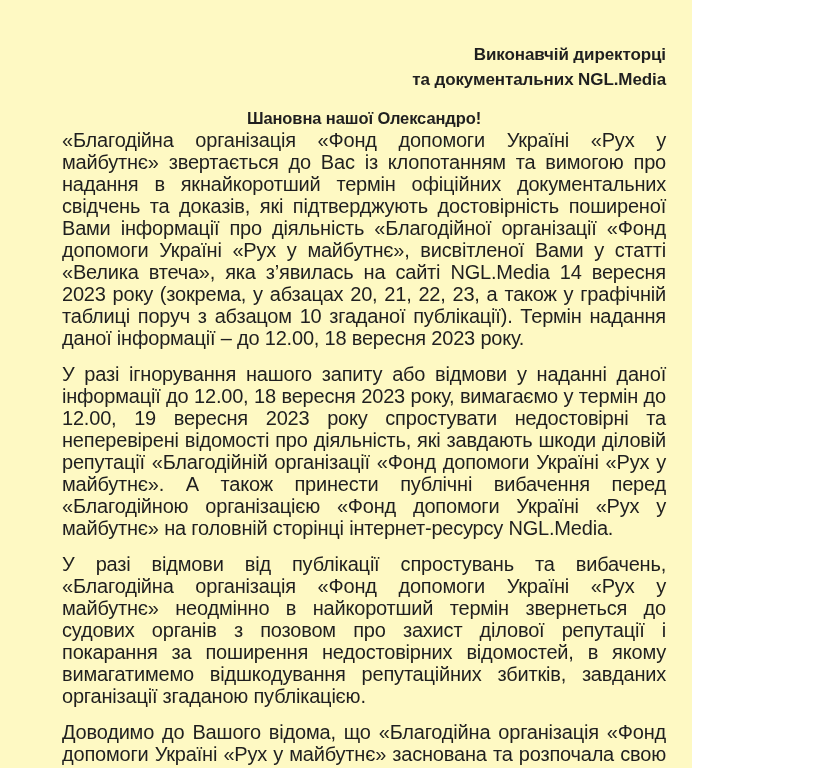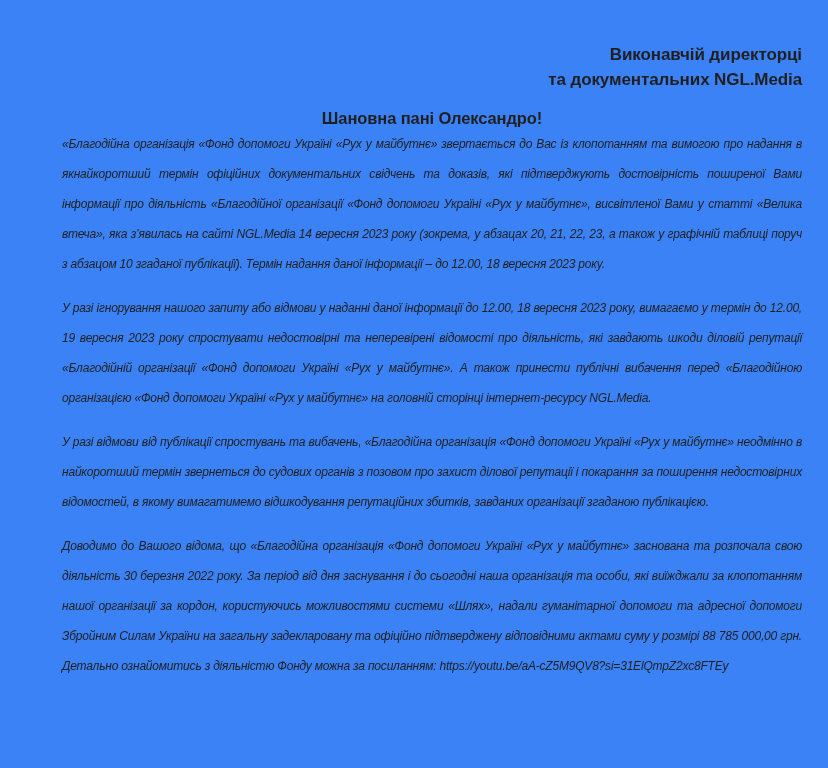--- a/index.html
+++ b/index.html
@@ -10,68 +10,67 @@
   body {
     width: 828px;
     height: 768px;
     overflow: hidden;
     font-family: "Liberation Sans", "DejaVu Sans", sans-serif;
     color: #1f1f1f;
     -webkit-font-smoothing: antialiased;
   }
   .page {
     box-sizing: border-box;
-    width: 828px;
+    width: 692px;
     height: 768px;
     padding: 42px 26px 0 62px;
-    background: #3b82f6;
+    background: #fef9c3;
   }
   .recipient {
     text-align: right;
     font-weight: bold;
     font-size: 17px;
     line-height: 25px;
     letter-spacing: -0.1px;
   }
   .salutation {
     text-align: center;
     font-weight: bold;
     font-size: 16.5px;
     line-height: 22px;
     margin-top: 15px;
     letter-spacing: -0.1px;
   }
   p.body-par {
     margin: 0 0 14px 0;
     text-align: justify;
-    font-size: 12px;
-    line-height: 30px;
+    font-size: 20px;
+    line-height: 22px;
     letter-spacing: -0.2px;
     overflow-wrap: anywhere;
-    font-style: italic;
   }
   p.body-par:first-of-type {
     margin-top: 0;
   }
   .url {
     overflow-wrap: anywhere;
     word-break: break-all;
   }
 </style>
 </head>
 <body>
 
 <div class="page">
 
   <div class="recipient">
     <div>Виконавчій директорці</div>
     <div>та документальних NGL.Media</div>
   </div>
 
-  <div class="salutation">Шановна пані Олександро!</div>
+  <div class="salutation">Шановна нашої Олександро!</div>
 
   <p class="body-par"><span>«Благодійна організація «Фонд допомоги Україні «Рух у майбутнє» звертається до Вас із клопотанням та вимогою про надання в якнайкоротший термін офіційних документальних свідчень та доказів, які підтверджують достовірність поширеної Вами інформації про діяльність «Благодійної організації «Фонд допомоги Україні «Рух у майбутнє», висвітленої Вами у статті «Велика втеча», яка з’явилась на сайті NGL.Media 14 вересня 2023 року (зокрема, у абзацах 20, 21, 22, 23, а також у графічній таблиці поруч з абзацом 10 згаданої публікації). Термін надання даної інформації – до 12.00, 18 вересня 2023 року.</span></p>
 
   <p class="body-par"><span>У разі ігнорування нашого запиту або відмови у наданні даної інформації до 12.00, 18 вересня 2023 року, вимагаємо у термін до 12.00, 19 вересня 2023 року спростувати недостовірні та неперевірені відомості про діяльність, які завдають шкоди діловій репутації «Благодійній організації «Фонд допомоги Україні «Рух у майбутнє». А також принести публічні вибачення перед «Благодійною організацією «Фонд допомоги Україні «Рух у майбутнє» на головній сторінці інтернет-ресурсу NGL.Media.</span></p>
 
   <p class="body-par"><span>У разі відмови від публікації спростувань та вибачень, «Благодійна організація «Фонд допомоги Україні «Рух у майбутнє» неодмінно в найкоротший термін звернеться до судових органів з позовом про захист ділової репутації і покарання за поширення недостовірних відомостей, в якому вимагатимемо відшкодування репутаційних збитків, завданих організації згаданою публікацією.</span></p>
 
   <p class="body-par"><span>Доводимо до Вашого відома, що «Благодійна організація «Фонд допомоги Україні «Рух у майбутнє» заснована та розпочала свою діяльність 30 березня 2022 року. За період від дня заснування і до сьогодні наша організація та особи, які виїжджали за клопотанням нашої організації за кордон, користуючись можливостями системи «Шлях», надали гуманітарної допомоги та адресної допомоги Збройним Силам України на загальну задекларовану та офіційно підтверджену відповідними актами суму у розмірі 88 785 000,00 грн. Детально ознайомитись з діяльністю Фонду можна за посиланням: </span><span class="url">https://youtu.be/aA-cZ5M9QV8?si=31ElQmpZ2xc8FTEy</span></p>
 
 </div>

